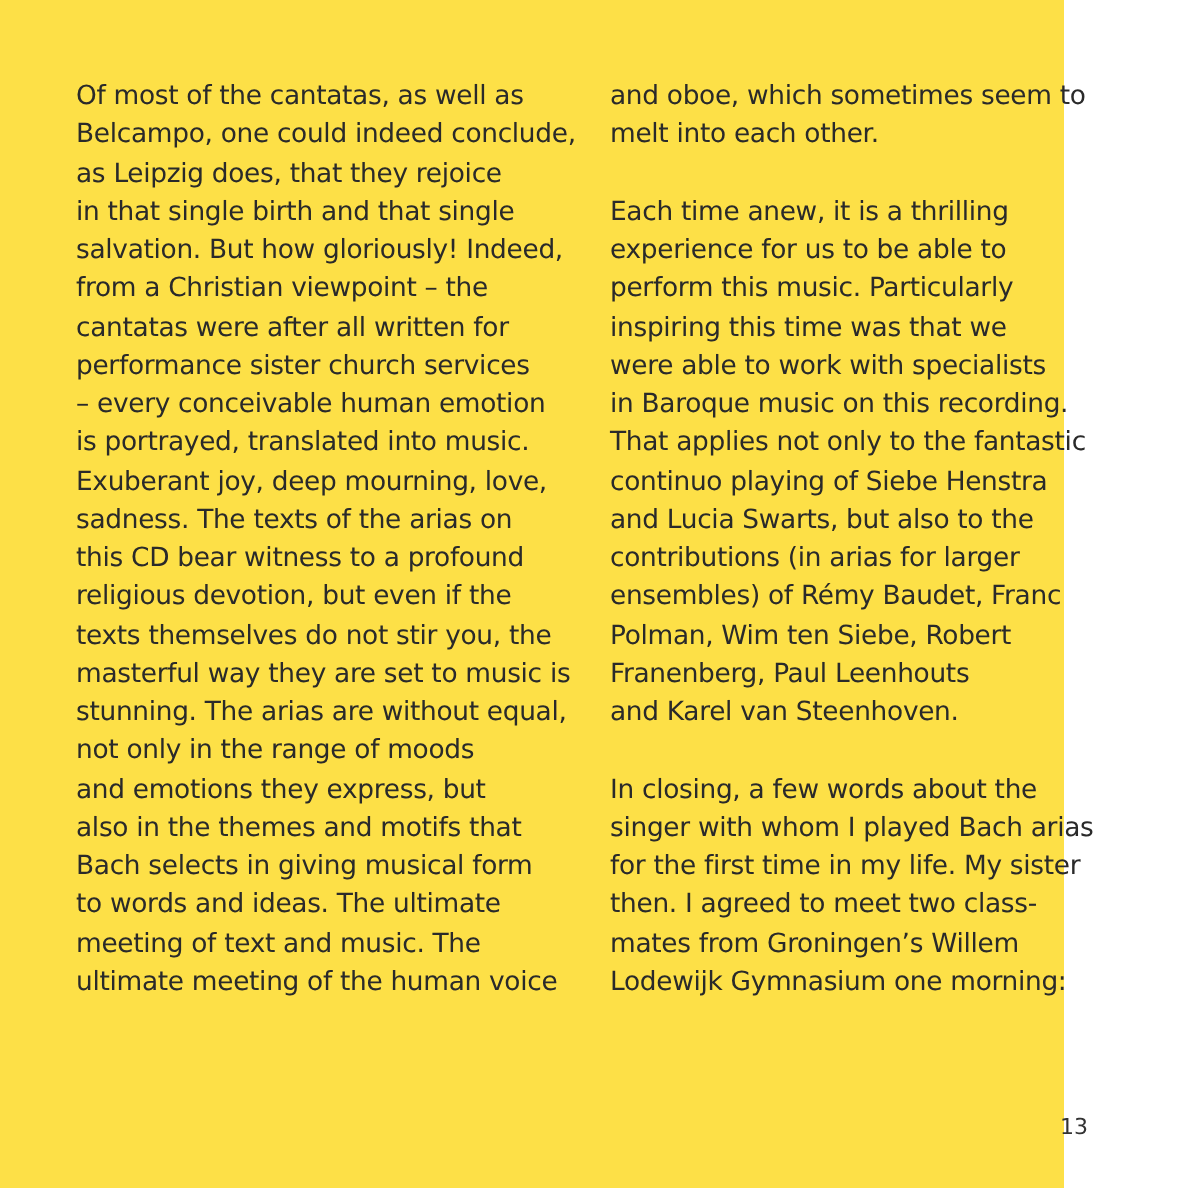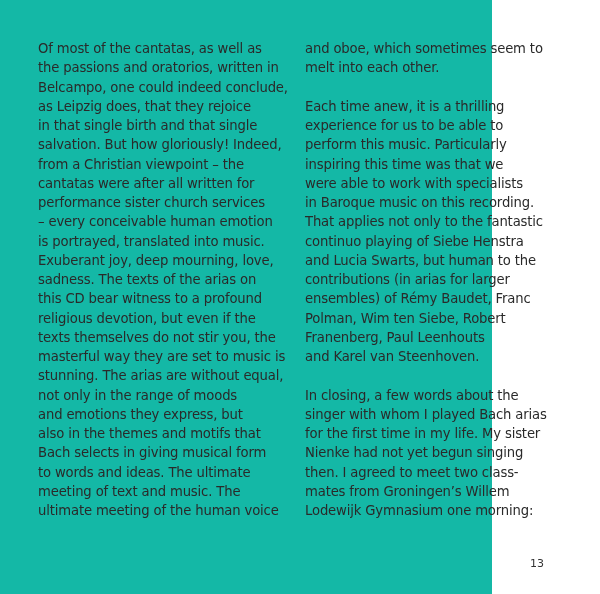--- a/index.html
+++ b/index.html
@@ -1,17 +1,17 @@
 <!DOCTYPE html>
 <html><head>
   <meta charset="utf-8">
   <style>
     html, body { margin: 0; padding: 0; background: #ffffff; }
     body { width: 600px; height: 594px; position: relative; overflow: hidden; }
-    .page { position: absolute; left: 0; top: 0; width: 492px; height: 594px; background: #14b8a6; }
+    .page { position: absolute; left: 0; top: 0; width: 532px; height: 594px; background: #fde047; }
     .col {
       position: absolute;
       top: 39px;
       font-family: "DejaVu Sans", sans-serif;
       font-size: 13.2px;
       line-height: 19.25px;
       color: #2a2a2a;
       letter-spacing: -0.15px;
     }
     .col-left { left: 38px; width: 262px; }
@@ -25,21 +25,20 @@
       font-size: 11px;
       color: #333;
     }
   </style>
 </head>
 <body>
 
 <div class="page">
   <div class="col col-left" id="left-col">
       <span class="line">Of most of the cantatas, as well as</span>
-      <span class="line">the passions and oratorios, written in</span>
       <span class="line">Belcampo, one could indeed conclude,</span>
       <span class="line">as Leipzig does, that they rejoice</span>
       <span class="line">in that single birth and that single</span>
       <span class="line">salvation. But how gloriously! Indeed,</span>
       <span class="line">from a Christian viewpoint – the</span>
       <span class="line">cantatas were after all written for</span>
       <span class="line">performance sister church services</span>
       <span class="line">– every conceivable human emotion</span>
       <span class="line">is portrayed, translated into music.</span>
       <span class="line">Exuberant joy, deep mourning, love,</span>
@@ -65,32 +64,31 @@
     <span class="gap"></span>
     <div id="rp2">
         <span class="line">Each time anew, it is a thrilling</span>
         <span class="line">experience for us to be able to</span>
         <span class="line">perform this music. Particularly</span>
         <span class="line">inspiring this time was that we</span>
         <span class="line">were able to work with specialists</span>
         <span class="line">in Baroque music on this recording.</span>
         <span class="line">That applies not only to the fantastic</span>
         <span class="line">continuo playing of Siebe Henstra</span>
-        <span class="line">and Lucia Swarts, but human to the</span>
+        <span class="line">and Lucia Swarts, but also to the</span>
         <span class="line">contributions (in arias for larger</span>
         <span class="line">ensembles) of Rémy Baudet, Franc</span>
         <span class="line">Polman, Wim ten Siebe, Robert</span>
         <span class="line">Franenberg, Paul Leenhouts</span>
         <span class="line">and Karel van Steenhoven.</span>
       </div>
     <span class="gap"></span>
     <div id="rp3">
         <span class="line">In closing, a few words about the</span>
         <span class="line">singer with whom I played Bach arias</span>
         <span class="line">for the first time in my life. My sister</span>
-        <span class="line">Nienke had not yet begun singing</span>
         <span class="line">then. I agreed to meet two class-</span>
         <span class="line">mates from Groningen’s Willem</span>
         <span class="line">Lodewijk Gymnasium one morning:</span>
       </div>
   </div>
   <div class="page-number">13</div>
 </div>
 
 </body></html>

